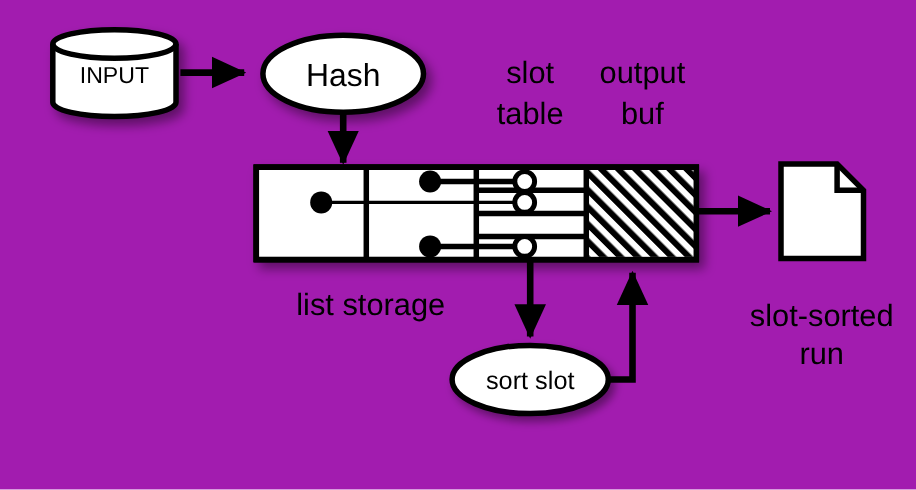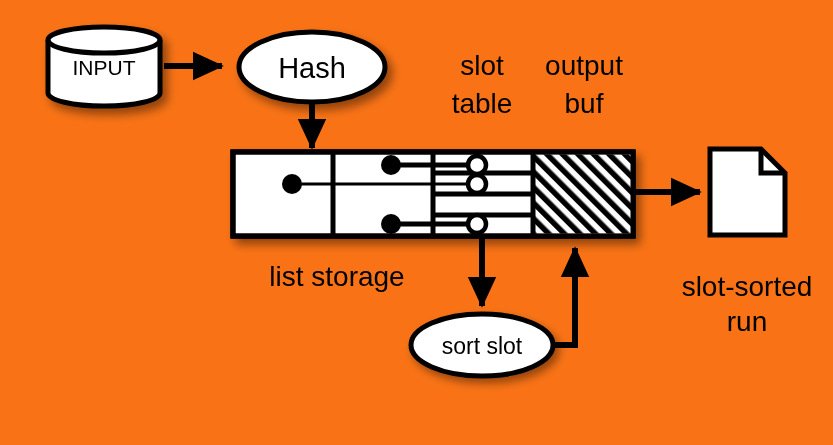--- a/index.html
+++ b/index.html
@@ -7,21 +7,21 @@
     padding: 0;
     background: #ffffff;
   }
   body {
     font-family: "Liberation Sans", sans-serif;
   }
   #canvas {
     position: relative;
     width: 833px;
     height: 445px;
-    background: #f97316;
+    background: #a21caf;
     overflow: hidden;
   }
   #diagram-svg {
     position: absolute;
     left: 0;
     top: 0;
     width: 833px;
     height: 445px;
     display: block;
   }

